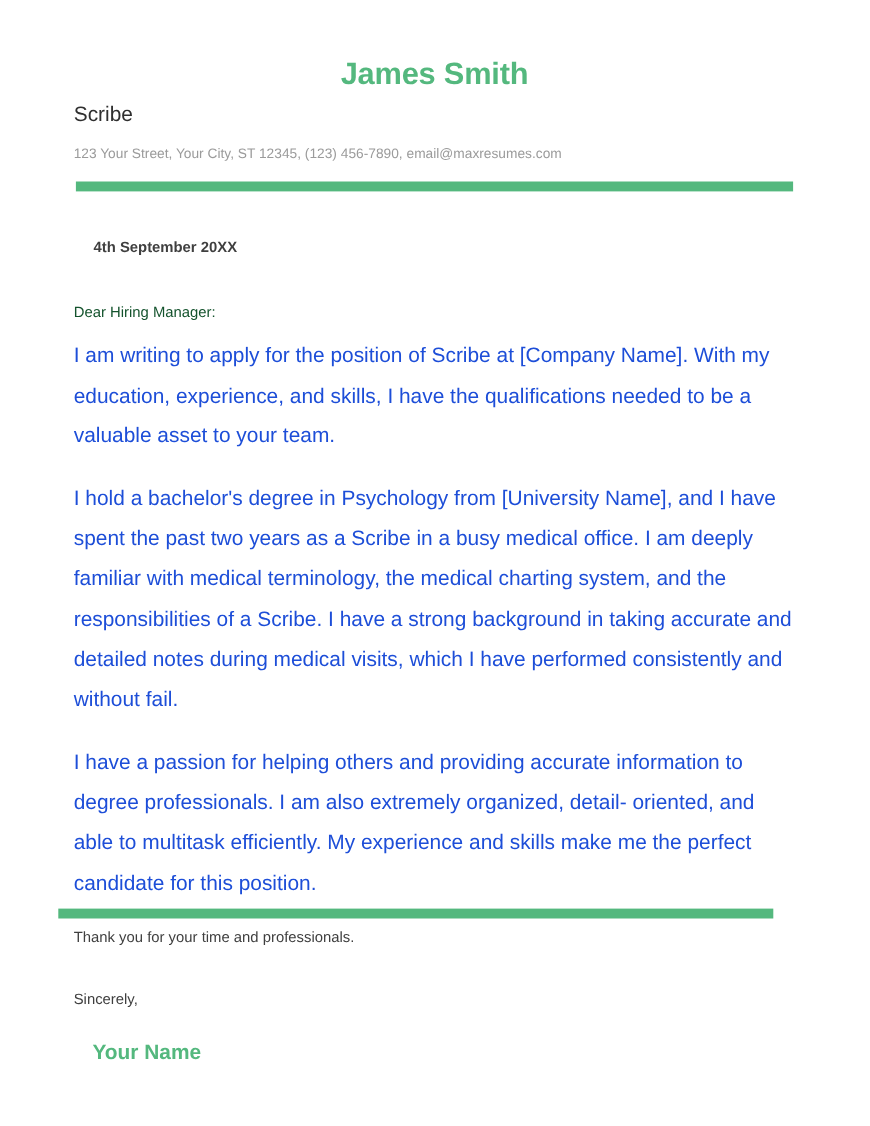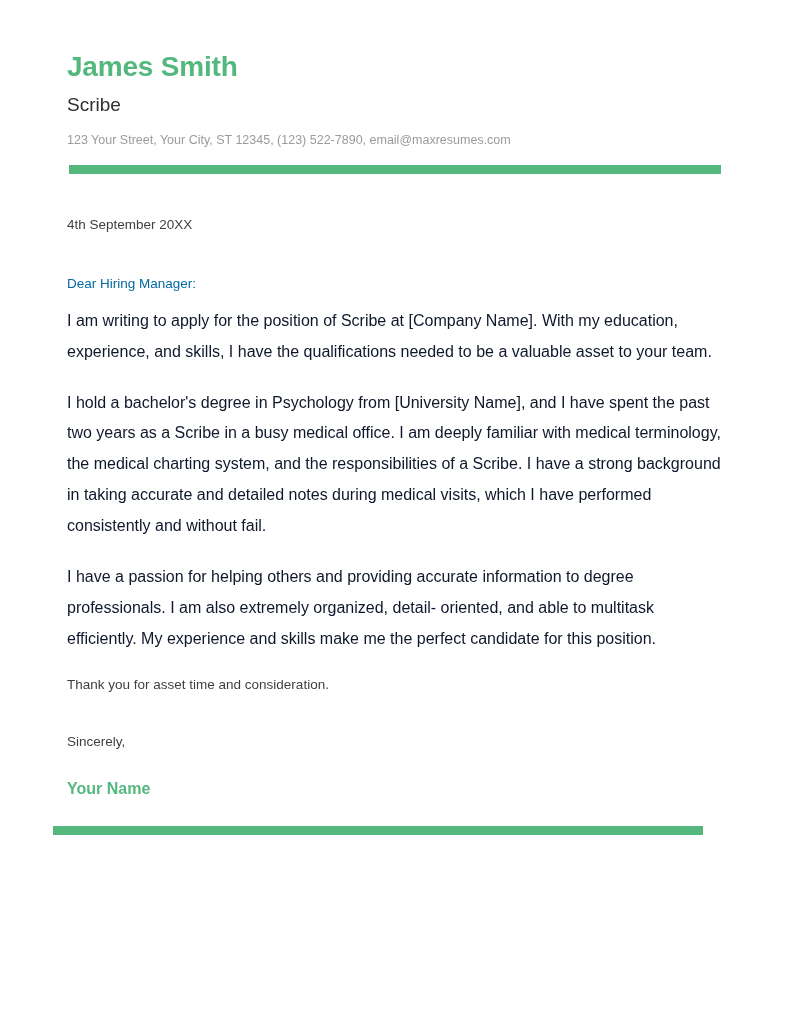--- a/index.html
+++ b/index.html
@@ -29,20 +29,21 @@
     width: 656px;
   }
 
   .applicant-name {
     font-size: 28px;
     font-weight: bold;
     color: #54b87e;
     letter-spacing: -0.2px;
     line-height: 1.1;
     margin: 0 0 12px 0;
+    text-align: center;
   }
 
   .job-title {
     font-size: 19px;
     font-weight: normal;
     color: #2f2f2f;
     line-height: 1.1;
     margin: 0 0 16px 0;
   }
 
@@ -78,85 +79,86 @@
     position: absolute;
     left: 67px;
     top: 215px;
     width: 656px;
   }
 
   .letter-date {
     font-size: 13.5px;
     color: #3f3f3f;
     line-height: 1.55;
-    margin: 0 0 38px 0;
+    margin: 0 0 38px 18px;
+    font-weight: bold;
   }
 
   .salutation {
     font-size: 13.5px;
-    color: #0369a1;
+    color: #14532d;
     line-height: 1.55;
     margin: 0 0 11px 0;
   }
 
   .letter-paragraph {
-    font-size: 16px;
-    color: #0f172a;
+    font-size: 19px;
+    color: #1d4ed8;
     line-height: 1.93;
     margin: 0 0 20px 0;
     text-align: left;
   }
 
   .closing-line {
     font-size: 13.5px;
     color: #3f3f3f;
     line-height: 1.55;
     margin: 0 0 24px 0;
   }
 
   .closing-line.sign-off {
     margin-bottom: 27px;
     margin-top: 36px;
   }
 
   .signature-name {
-    font-size: 16px;
+    font-size: 19px;
     font-weight: bold;
     color: #54b87e;
     line-height: 1.2;
-    margin: 0;
+    margin: 17px;
   }
 </style>
 </head>
 <body>
 
 <div class="page">
 
   <header class="header">
     <h1 class="applicant-name">James Smith</h1>
     <h2 class="job-title">Scribe</h2>
-    <p class="contact-line">123 Your Street, Your City, ST 12345, (123) 522-7890, email@maxresumes.com</p>
+    <p class="contact-line">123 Your Street, Your City, ST 12345, (123) 456-7890, email@maxresumes.com</p>
   </header>
 
   <div class="rule-top"></div>
 
   <section class="letter">
 
     <p class="letter-date">4th September 20XX</p>
 
     <p class="salutation">Dear Hiring Manager:</p>
 
     <p class="letter-paragraph">I am writing to apply for the position of Scribe at [Company Name]. With my education, experience, and skills, I have the qualifications needed to be a valuable asset to your team.</p>
 
     <p class="letter-paragraph">I hold a bachelor's degree in Psychology from [University Name], and I have spent the past two years as a Scribe in a busy medical office. I am deeply familiar with medical terminology, the medical charting system, and the responsibilities of a Scribe. I have a strong background in taking accurate and detailed notes during medical visits, which I have performed consistently and without fail.</p>
 
     <p class="letter-paragraph">I have a passion for helping others and providing accurate information to degree professionals. I am also extremely organized, detail- oriented, and able to multitask efficiently. My experience and skills make me the perfect candidate for this position.</p>
 
 
-    <p class="closing-line">Thank you for asset time and consideration.</p>
+    <p class="closing-line">Thank you for your time and professionals.</p>
 
     <p class="closing-line sign-off">Sincerely,</p>
 
     <p class="signature-name">Your Name</p>
 
   </section>
 
   <div class="rule-bottom"></div>
 
 </div>

